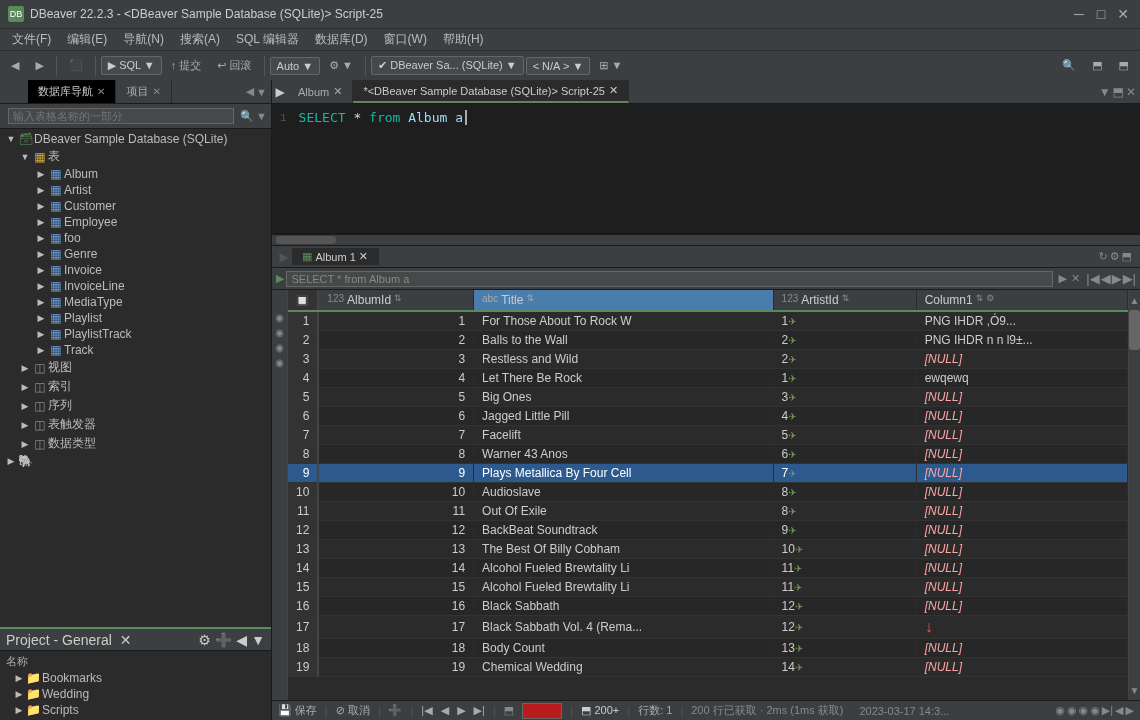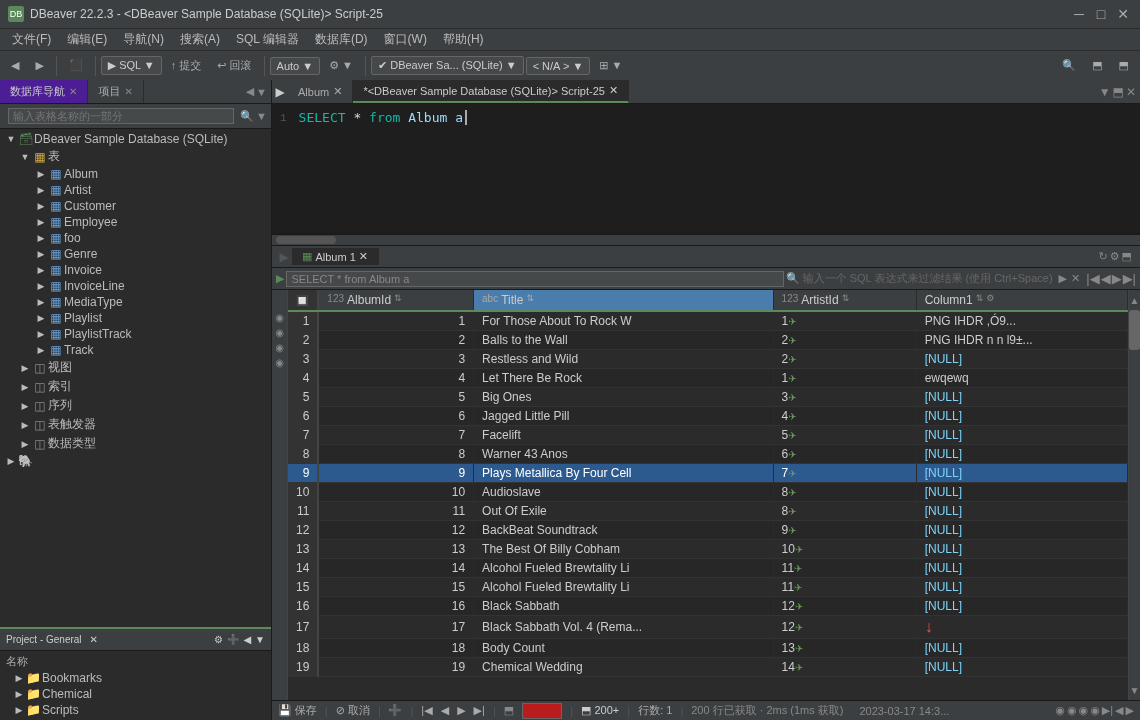--- a/index.html
+++ b/index.html
@@ -80,21 +80,21 @@
       height: 24px;
     }
     .panel-tab {
       padding: 4px 10px;
       font-size: 11px;
       color: #aaa;
       cursor: pointer;
       border-right: 1px solid #2b2b2b;
       display: flex; align-items: center;
     }
-    .panel-tab.active { background: #4c1d95; color: #ccc; }
+    .panel-tab.active { background: #000000; color: #ccc; margin-left: 28px; }
     .panel-tab-close { margin-left: 4px; font-size: 10px; color: #888; }
     .panel-search {
       background: #45494a;
       border: 1px solid #666;
       color: #ccc;
       padding: 1px 4px;
       font-size: 11px;
       width: 100%;
       margin: 2px 4px;
     }
@@ -117,21 +117,21 @@
     .tree-arrow { width: 14px; text-align: center; font-size: 9px; flex-shrink: 0; }
     .tree-icon { width: 16px; text-align: center; flex-shrink: 0; }
     .tree-label { flex: 1; }
     .project-header {
       display: flex;
       background: #3c3f41;
       height: 22px;
       align-items: center;
       padding: 0 6px;
       border-bottom: 1px solid #1a1a1a;
-      font-size: 10px;
+      font-size: 14px;
       gap: 4px;
     }
 
     
     .right-panel {
       flex: 1;
       display: flex;
       flex-direction: column;
       background: #2b2b2b;
       min-width: 0;
@@ -249,21 +249,21 @@
       white-space: nowrap;
       color: #ccc;
     }
     .results-table tr:nth-child(even) { background: #272727; }
     .results-table tr:nth-child(odd) { background: #2b2b2b; }
     .results-table tr.selected td { background: #2d5a8e !important; color: white; }
 
     .row-num-col { color: #666; text-align: right; width: 30px; background: #333 !important; border-right: 2px solid #444 !important; }
     .row-num-th { background: #333 !important; width: 30px; border-right: 2px solid #444 !important; }
 
-    .null-val { color: #7dd3fc; }
+    .null-val { color: #fca5a5; font-style: italic; }
 
     
     .status-bar {
       background: #3c3f41;
       height: 20px;
       display: flex;
       align-items: center;
       padding: 0 6px;
       font-size: 11px;
       color: #aaa;
@@ -484,21 +484,21 @@
       <div style="padding:2px 0;">
         <div class="tree-label" style="padding:1px 6px;font-size:11px;color:#aaa;">名称</div>
         <div class="tree-item" style="padding-left:12px;">
           <span class="tree-arrow">▶</span>
           <span class="tree-icon" style="color:#d4a843;">📁</span>
           <span class="tree-label">Bookmarks</span>
         </div>
         <div class="tree-item" style="padding-left:12px;">
           <span class="tree-arrow">▶</span>
           <span class="tree-icon" style="color:#d4a843;">📁</span>
-          <span class="tree-label">Chemical</span>
+          <span class="tree-label">Wedding</span>
         </div>
         <div class="tree-item" style="padding-left:12px;">
           <span class="tree-arrow">▶</span>
           <span class="tree-icon" style="color:#d4a843;">📁</span>
           <span class="tree-label">Scripts</span>
         </div>
       </div>
     </div>
   </div>
 
@@ -558,21 +558,20 @@
         <div style="display:flex; align-items:center; gap:2px; padding-right:4px;">
           <span style="cursor:pointer;color:#888;font-size:11px;">↻</span>
           <span style="cursor:pointer;color:#888;font-size:11px;">⚙</span>
           <span style="cursor:pointer;color:#888;font-size:11px;">⬒</span>
         </div>
       </div>
 
       <div class="results-toolbar">
         <span style="color:#5a8a5a; font-size:11px;">▶</span>
         <input class="sql-filter" value="SELECT * from Album a" style="flex: 1 1 0%; min-width: 0px;">
-        <span style="color:#666;font-size:11px;white-space:nowrap;"> 🔍 输入一个 SQL 表达式来过滤结果 (使用 Ctrl+Space)</span>
         <span style="margin-left:4px; cursor:pointer; color:#888;">▶</span>
         <span style="margin-left:2px; cursor:pointer; color:#888;">✕</span>
 
         <div style="display:flex; align-items:center; gap:1px; margin-left:4px;">
           <span style="cursor:pointer;color:#888;font-size:13px;">|◀</span>
           <span style="cursor:pointer;color:#888;font-size:13px;">◀</span>
           <span style="cursor:pointer;color:#888;font-size:13px;">▶</span>
           <span style="cursor:pointer;color:#888;font-size:13px;">▶|</span>
         </div>
       </div>

